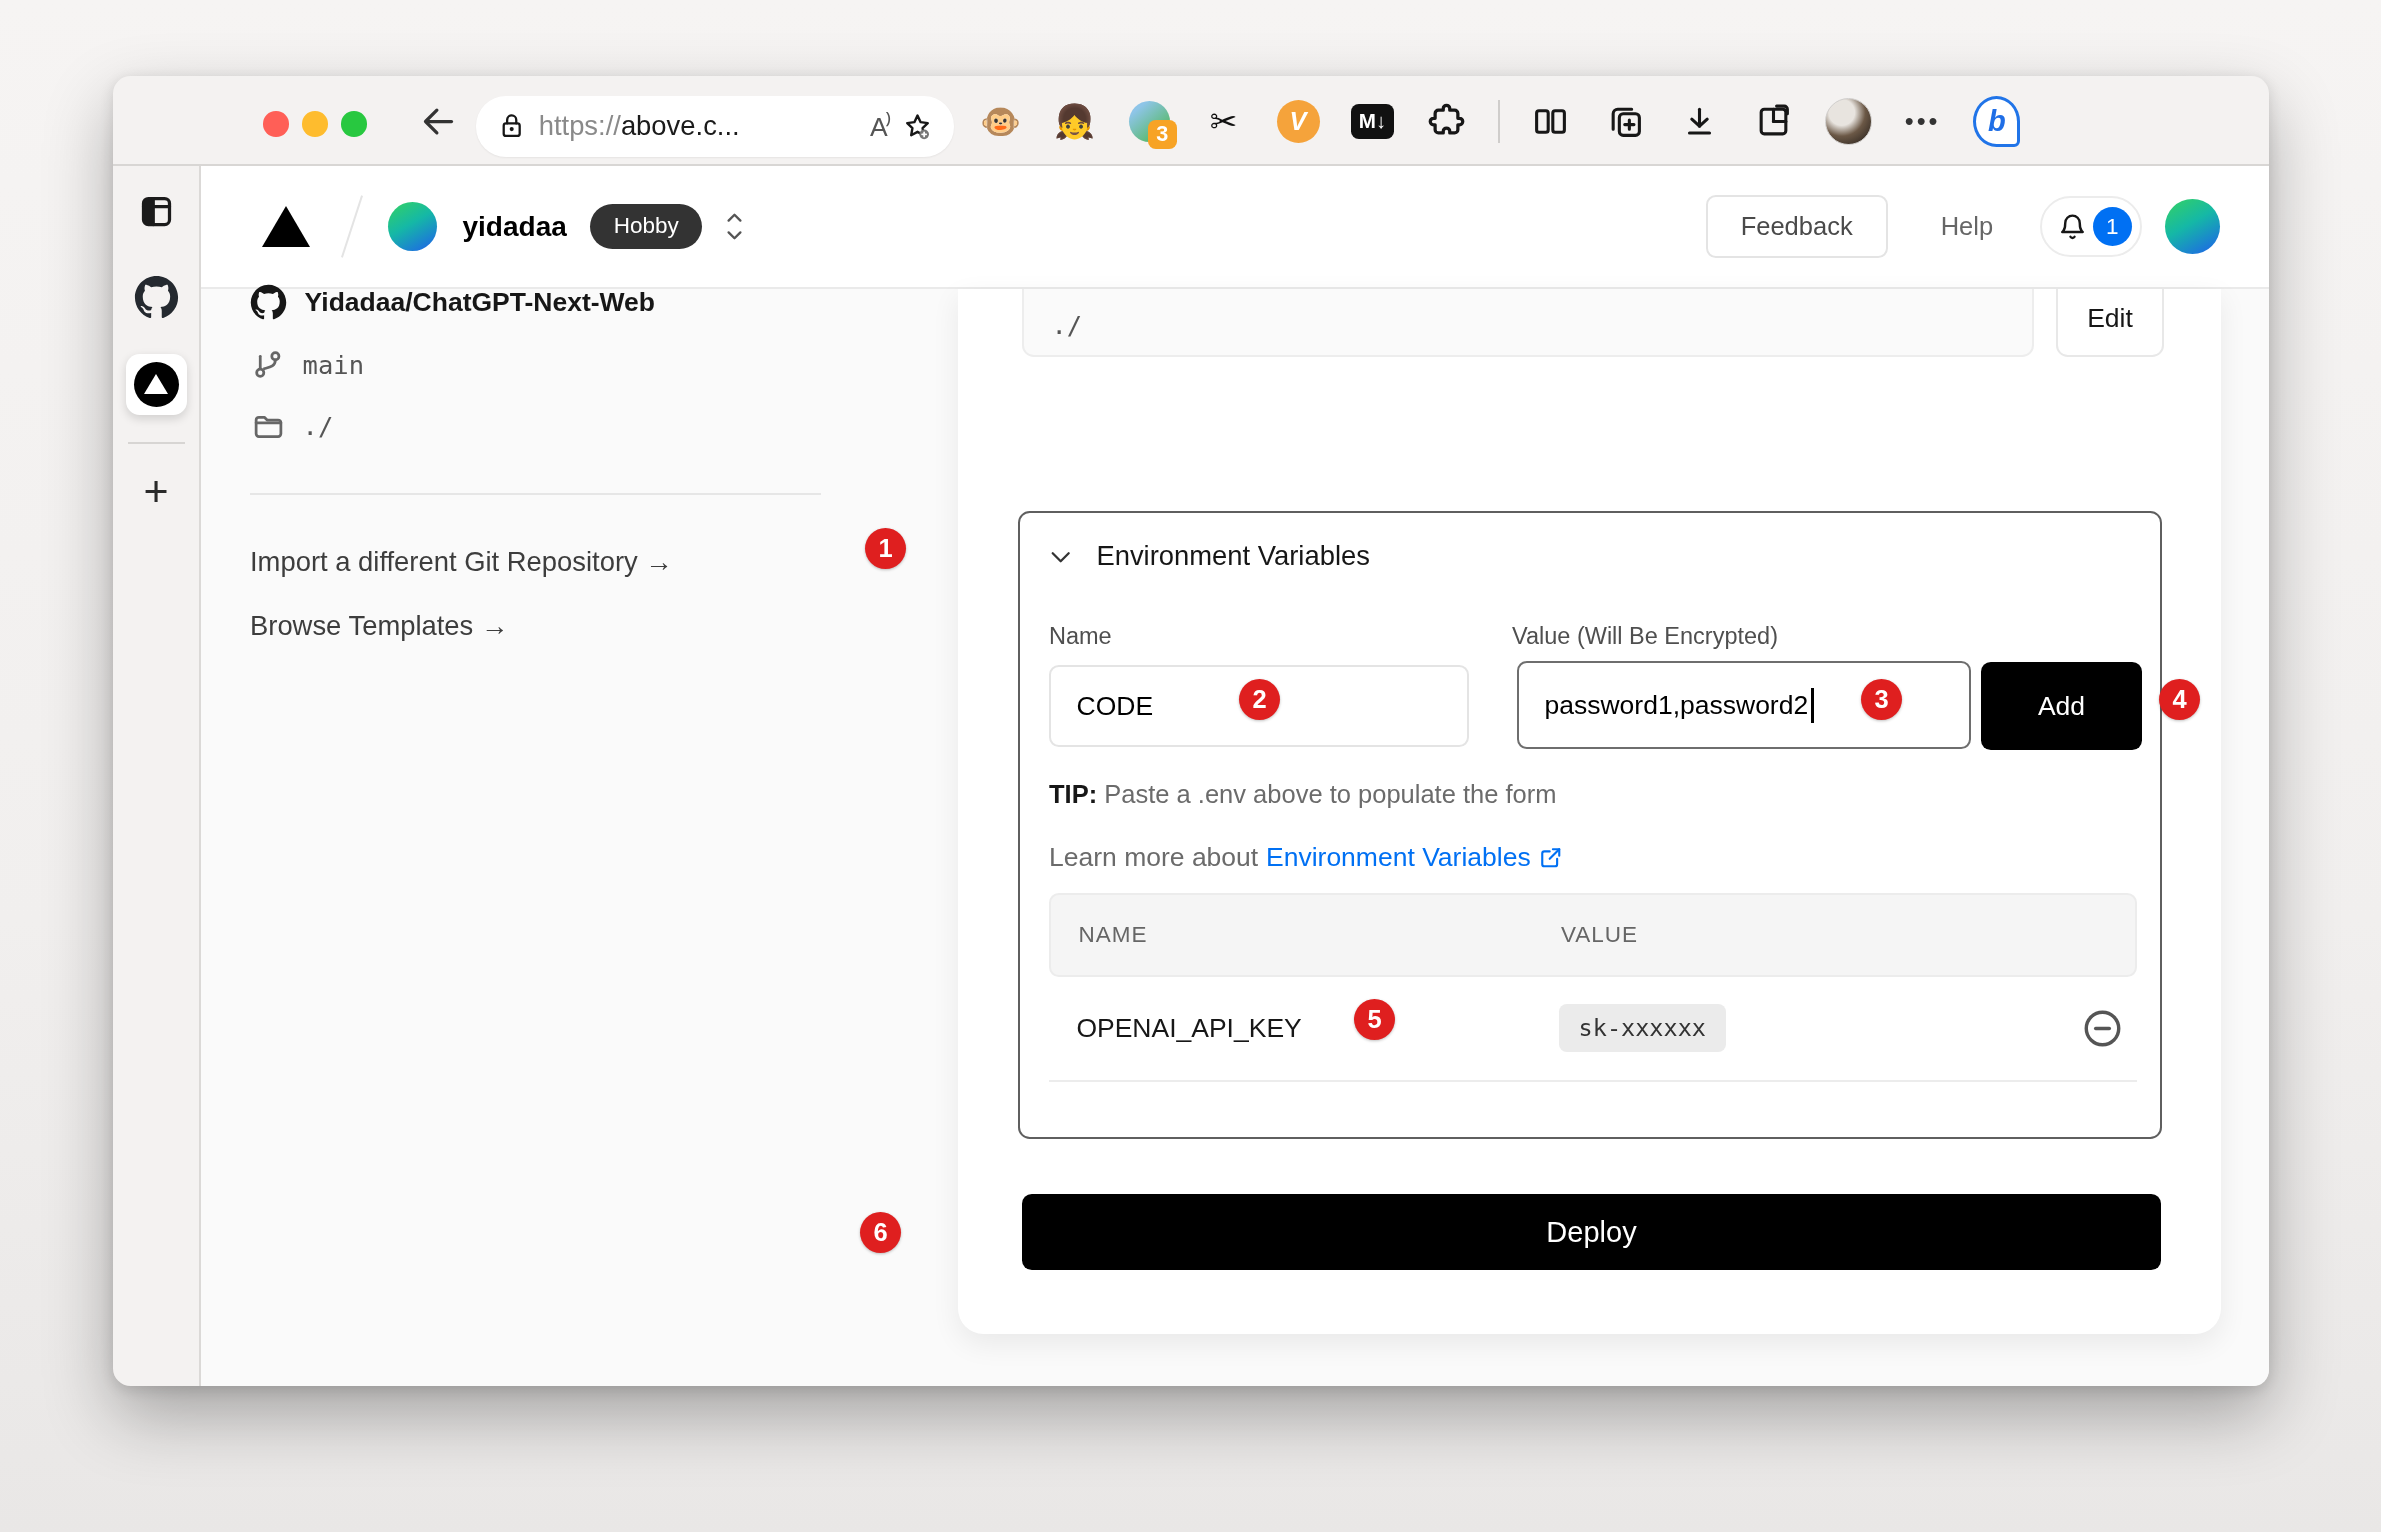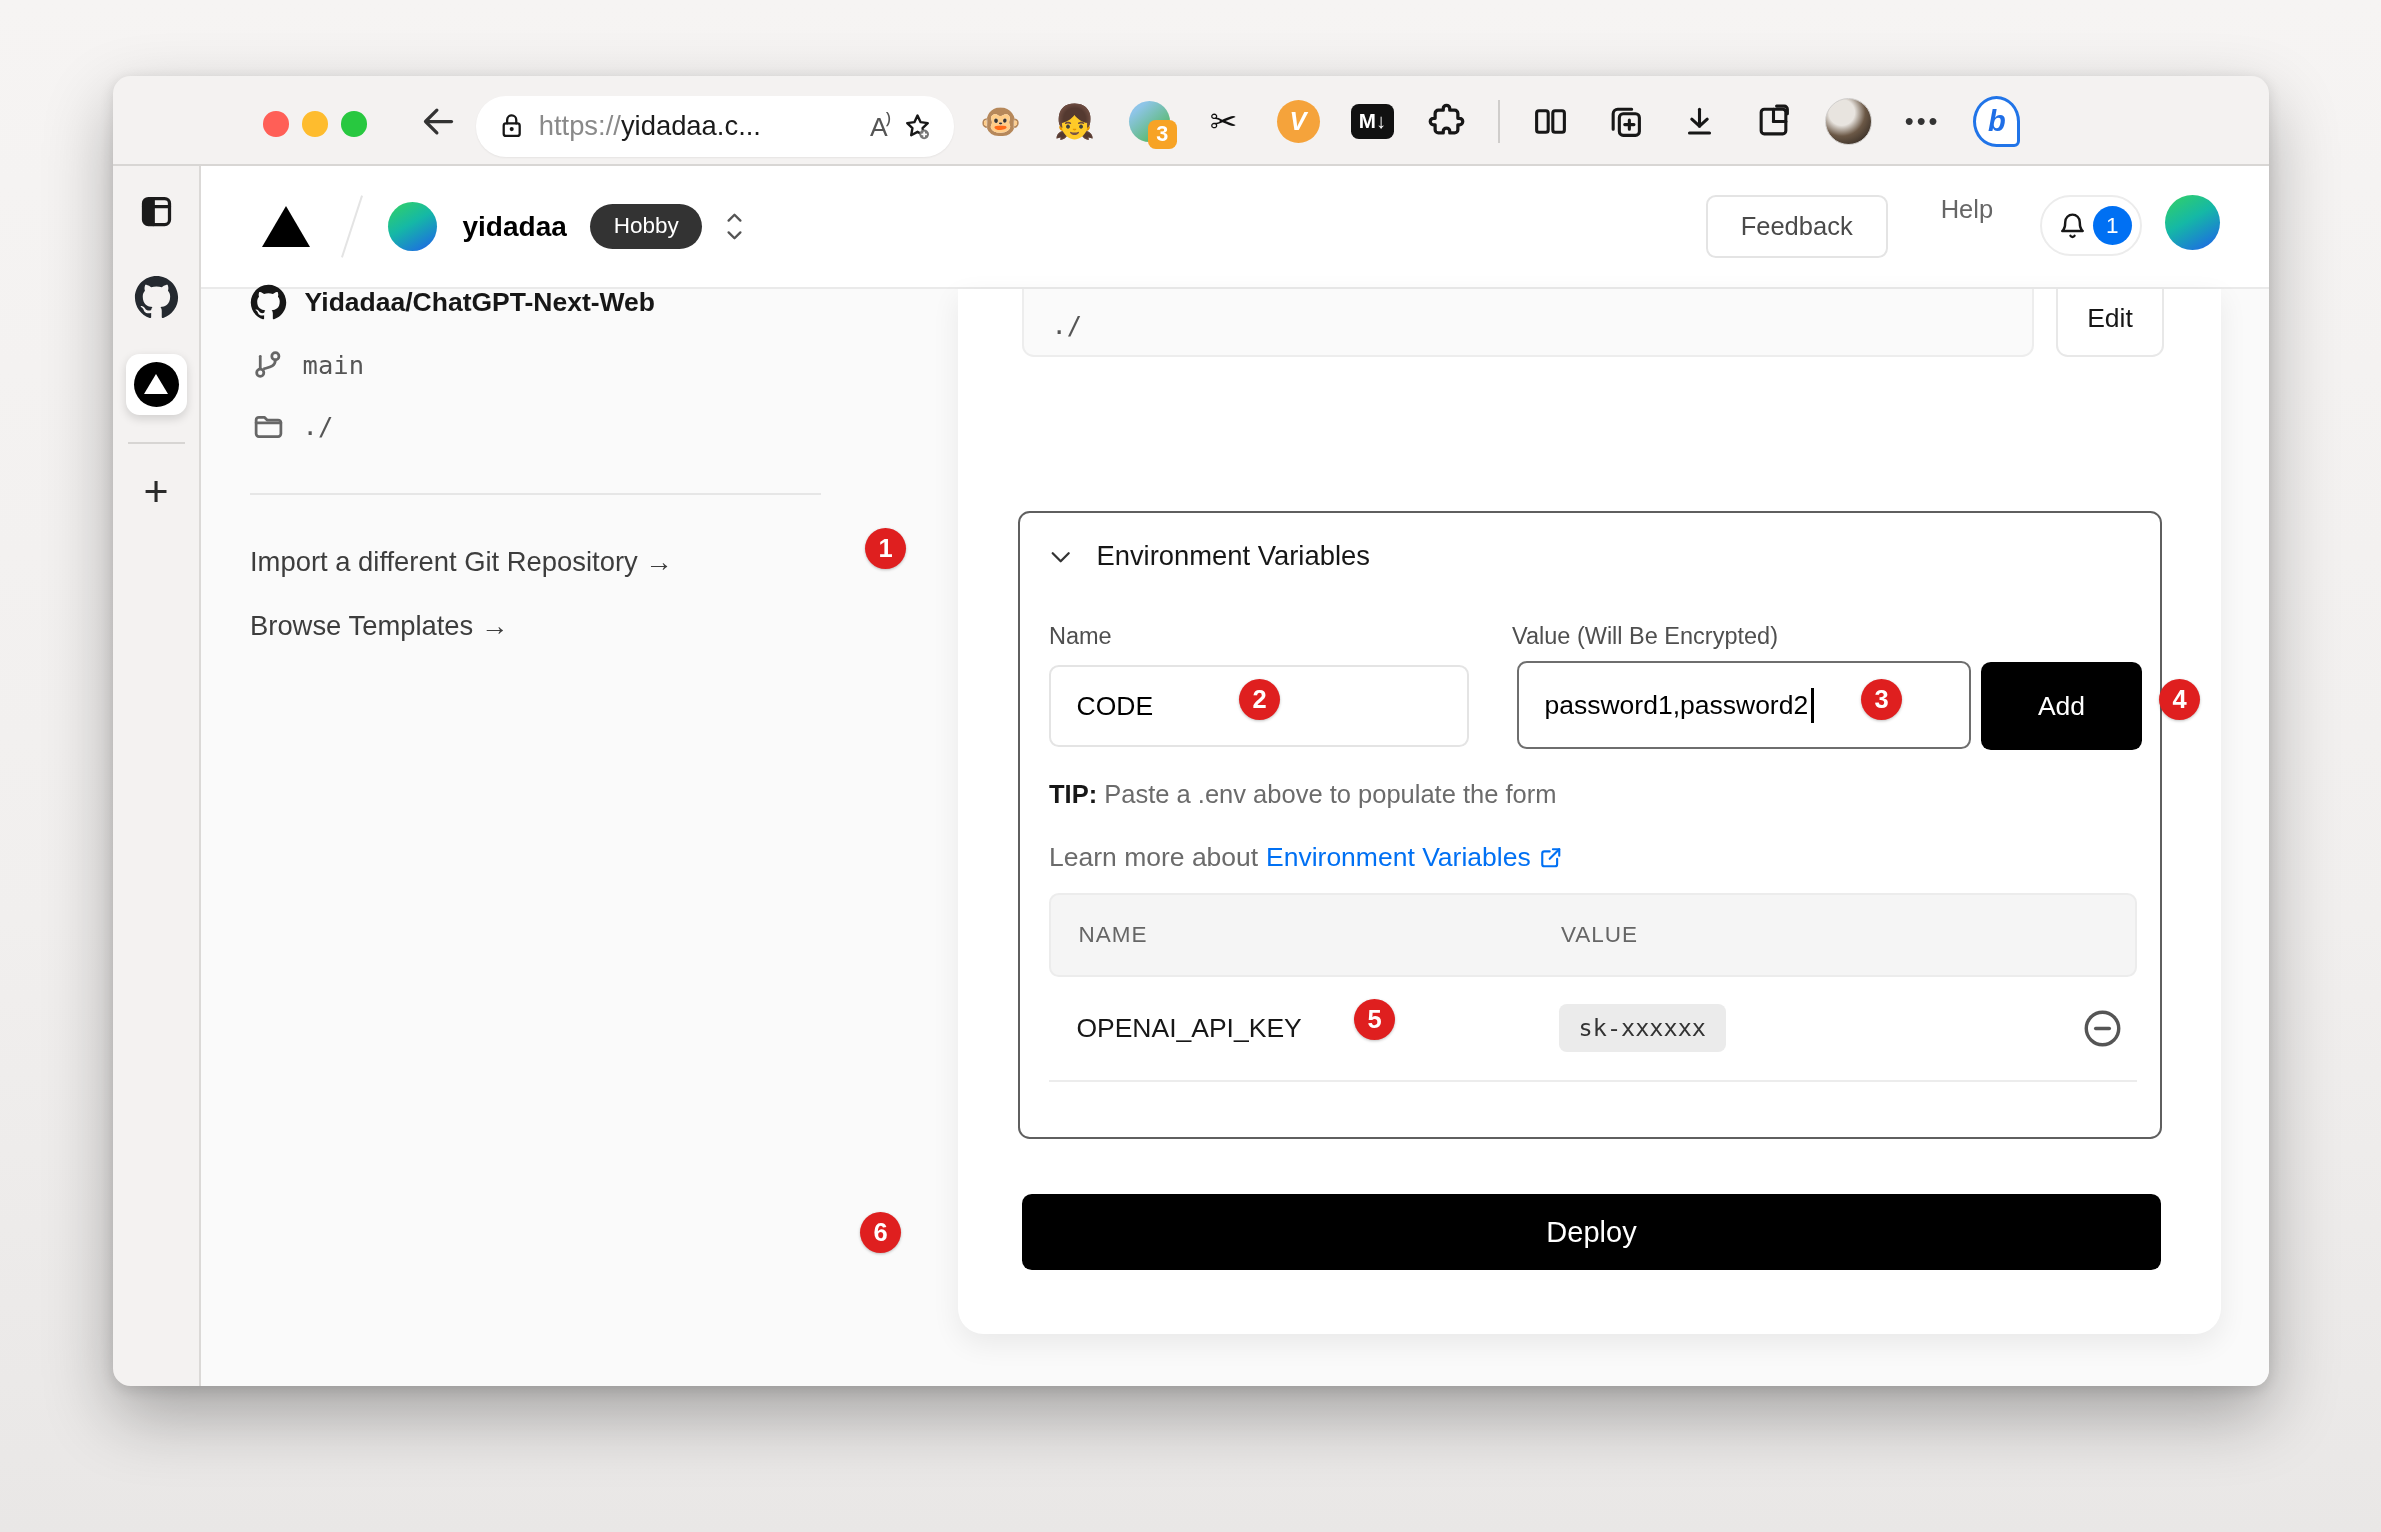--- a/index.html
+++ b/index.html
@@ -82,21 +82,21 @@
   }
   .logo-tri { width: 0; height: 0; border-left: 24.5px solid transparent; border-right: 24.5px solid transparent; border-bottom: 41px solid #000; }
   .hdr-slash { width: 2px; height: 65px; background: #e4e4e4; transform: rotate(18deg); margin: 0 35px 0 41px; }
   .team-avatar { width: 49px; height: 49px; border-radius: 50%; background: linear-gradient(150deg, #2ecc71 10%, #15b8a6 45%, #1d6fe0 90%); }
   .team-name { font-size: 28px; font-weight: bold; color: #000; margin-left: 25.5px; }
   .plan-badge {
     margin-left: 23.5px; background: #333; color: #fff; font-size: 22.5px;
     border-radius: 23.5px; padding: 8.8px 23.5px 10.8px;
   }
   .switcher { margin-left: 17.6px; color: #555; display:flex; align-items:center; }
-  .hdr-right { margin-left: auto; display: flex; }
+  .hdr-right { margin-left: auto; display: flex; align-items: center; }
   .feedback-btn {
     border: 2px solid #e4e4e4; background: #fff; border-radius: 9.8px;
     height: 63px; padding: 0 33px; font-size: 25.5px; color: #4a4a4a;
     display:flex; align-items:center;
   }
   .help-link { font-size: 25.5px; color: #666; margin-left: 53px; }
   .bell-pill {
     margin-left: 47px; border: 2px solid #ececec; border-radius: 31px;
     height: 61px; padding: 0 7.8px 0 15.7px; display: flex; align-items: center; gap: 5.9px; background:#fff;
   }
@@ -225,21 +225,21 @@
           <path d="M20.5 9A9 9 0 1 0 21 14"></path>
         </svg>
     </div>
 
     <div class="url-pill">
       <svg class="icon" width="27.4" height="27.4" viewBox="0 0 24 24" stroke-width="1.8">
           <rect x="5" y="10" width="14" height="11" rx="2"></rect>
           <path d="M8 10V7a4 4 0 0 1 8 0v3"></path>
           <circle cx="12" cy="15" r="0.8" fill="currentColor"></circle>
         </svg>
-      <span class="url-text"><span class="url-scheme">https://</span><span class="url-domain">yidadaa.c...</span></span>
+      <span class="url-text"><span class="url-scheme">https://</span><span class="url-domain">above.c...</span></span>
       <span class="read-aloud">A⁾</span>
       <svg class="icon" width="29" height="29" viewBox="0 0 24 24" stroke-width="1.7">
           <path d="M12 3l2.6 5.4 5.9.8-4.3 4.1 1 5.9L12 16.4 6.8 19.2l1-5.9L3.5 9.2l5.9-.8z"></path>
           <circle cx="17.5" cy="18.5" r="4" fill="#777" stroke="none"></circle>
           <path d="M17.5 16.8v3.4M15.8 18.5h3.4" stroke="#fff" stroke-width="1.4"></path>
         </svg>
     </div>
 
     <div class="ext-row">
       <div class="ext">🐵</div>

